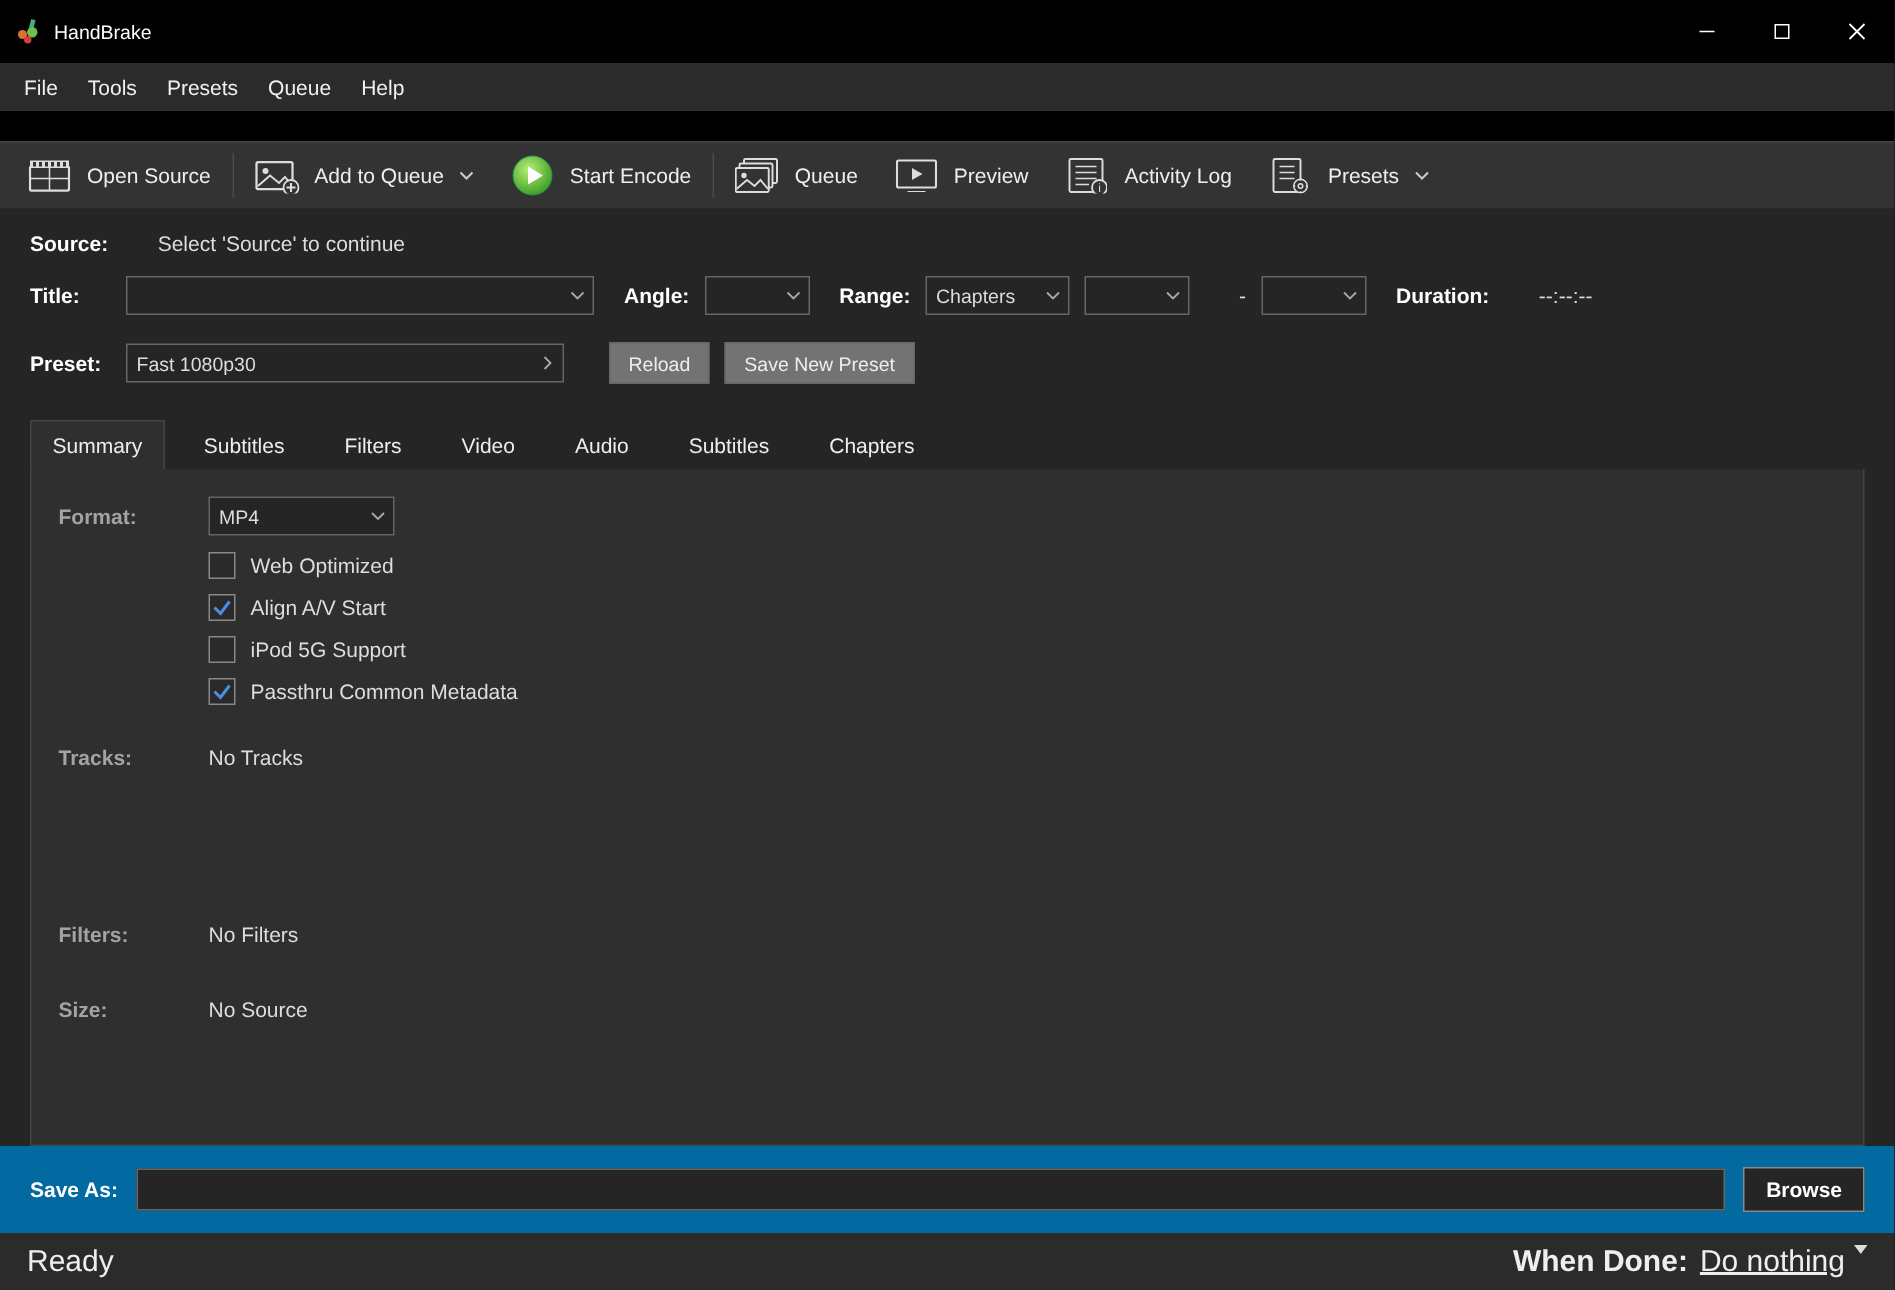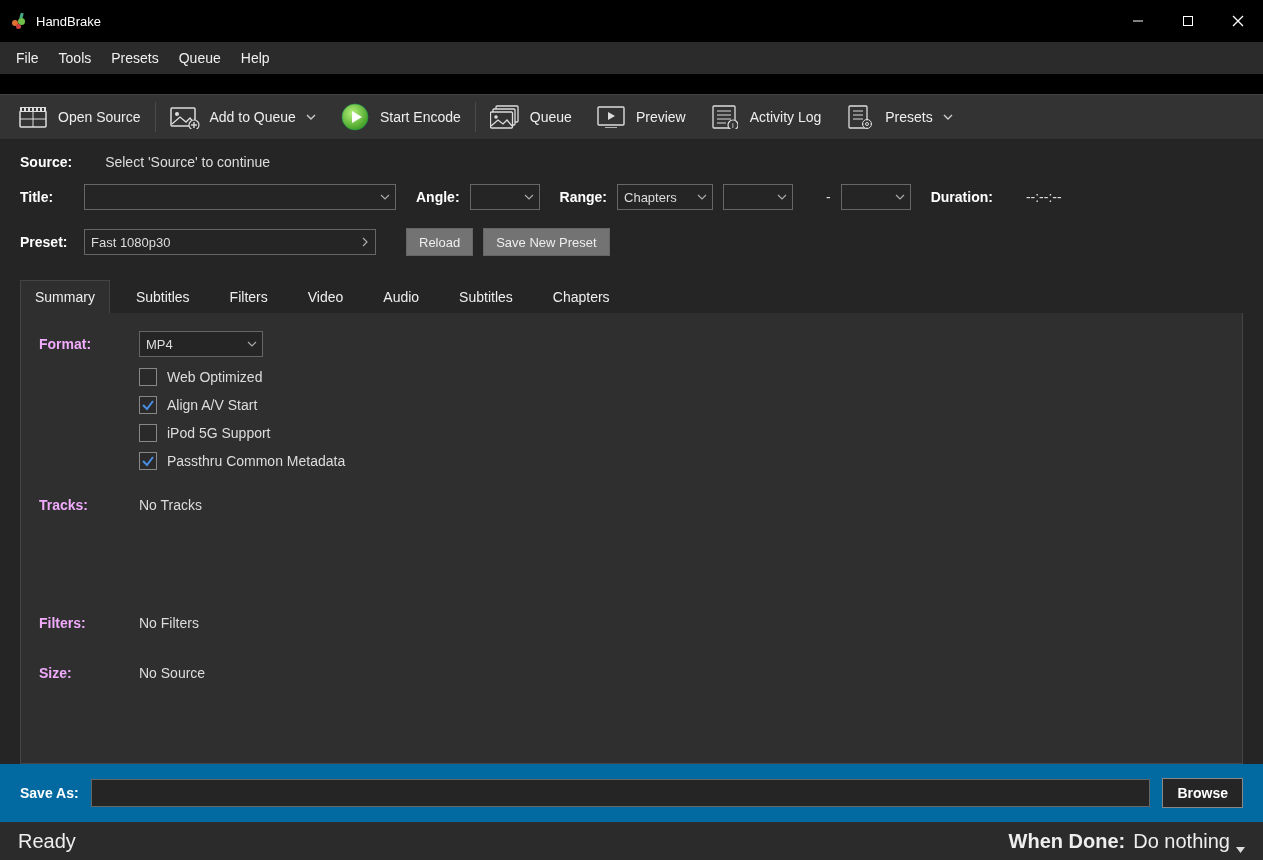--- a/index.html
+++ b/index.html
@@ -148,21 +148,21 @@
 
   .panel {
     flex: 1;
     background: #2f2f2f;
     border: 1px solid #444;
     border-top: none;
     padding: 18px 18px 10px 18px;
   }
 
   .panel .prow { display: flex; align-items: center; margin-bottom: 10px; }
-  .panel .plabel { width: 100px; font-weight: 600; font-size: 14px; color: #f0abfc; }
+  .panel .plabel { width: 100px; font-weight: 600; font-size: 14px; color: #a3a3a3; }
   .panel .pval { font-size: 14px; color: #ddd; }
 
   .format-select { width: 124px; }
 
   .checks { margin-left: 100px; margin-top: -4px; }
   .check-row { display: flex; align-items: center; gap: 10px; height: 28px; font-size: 14px; color: #ddd; }
   .checkbox {
     width: 18px; height: 18px;
     border: 1px solid #888;
     display: flex; align-items: center; justify-content: center;
@@ -204,21 +204,21 @@
     height: 38px;
     background: #2b2b2b;
     display: flex;
     align-items: center;
     padding: 0 18px;
     font-size: 20px;
     color: #eee;
   }
   .statusbar .spacer { flex: 1; }
   .statusbar .whendone-lbl { font-weight: 600; margin-right: 8px; }
-  .statusbar .whendone-val { display: flex; align-items: flex-end; gap: 6px; }
+  .statusbar .whendone-val { display: flex; align-items: flex-start; gap: 6px; text-decoration: underline; }
 
   
   .ticon { width: 30px; height: 26px; display: flex; align-items: center; justify-content: center; }
 
   
   .hb-icon-dot1 { position:absolute; width:6px;height:6px;border-radius:50%; background:#e07030; left:2px; top:8px;}
   .hb-icon-dot2 { position:absolute; width:7px;height:7px;border-radius:50%; background:#6fbf4a; left:8px; top:6px;}
   .hb-icon-dot3 { position:absolute; width:5px;height:5px;border-radius:50%; background:#d04040; left:6px; top:12px;}
   .hb-icon-leaf { position:absolute; width:3px;height:6px; background:#4a8; left:10px; top:1px; transform: rotate(15deg);}
 </style>

